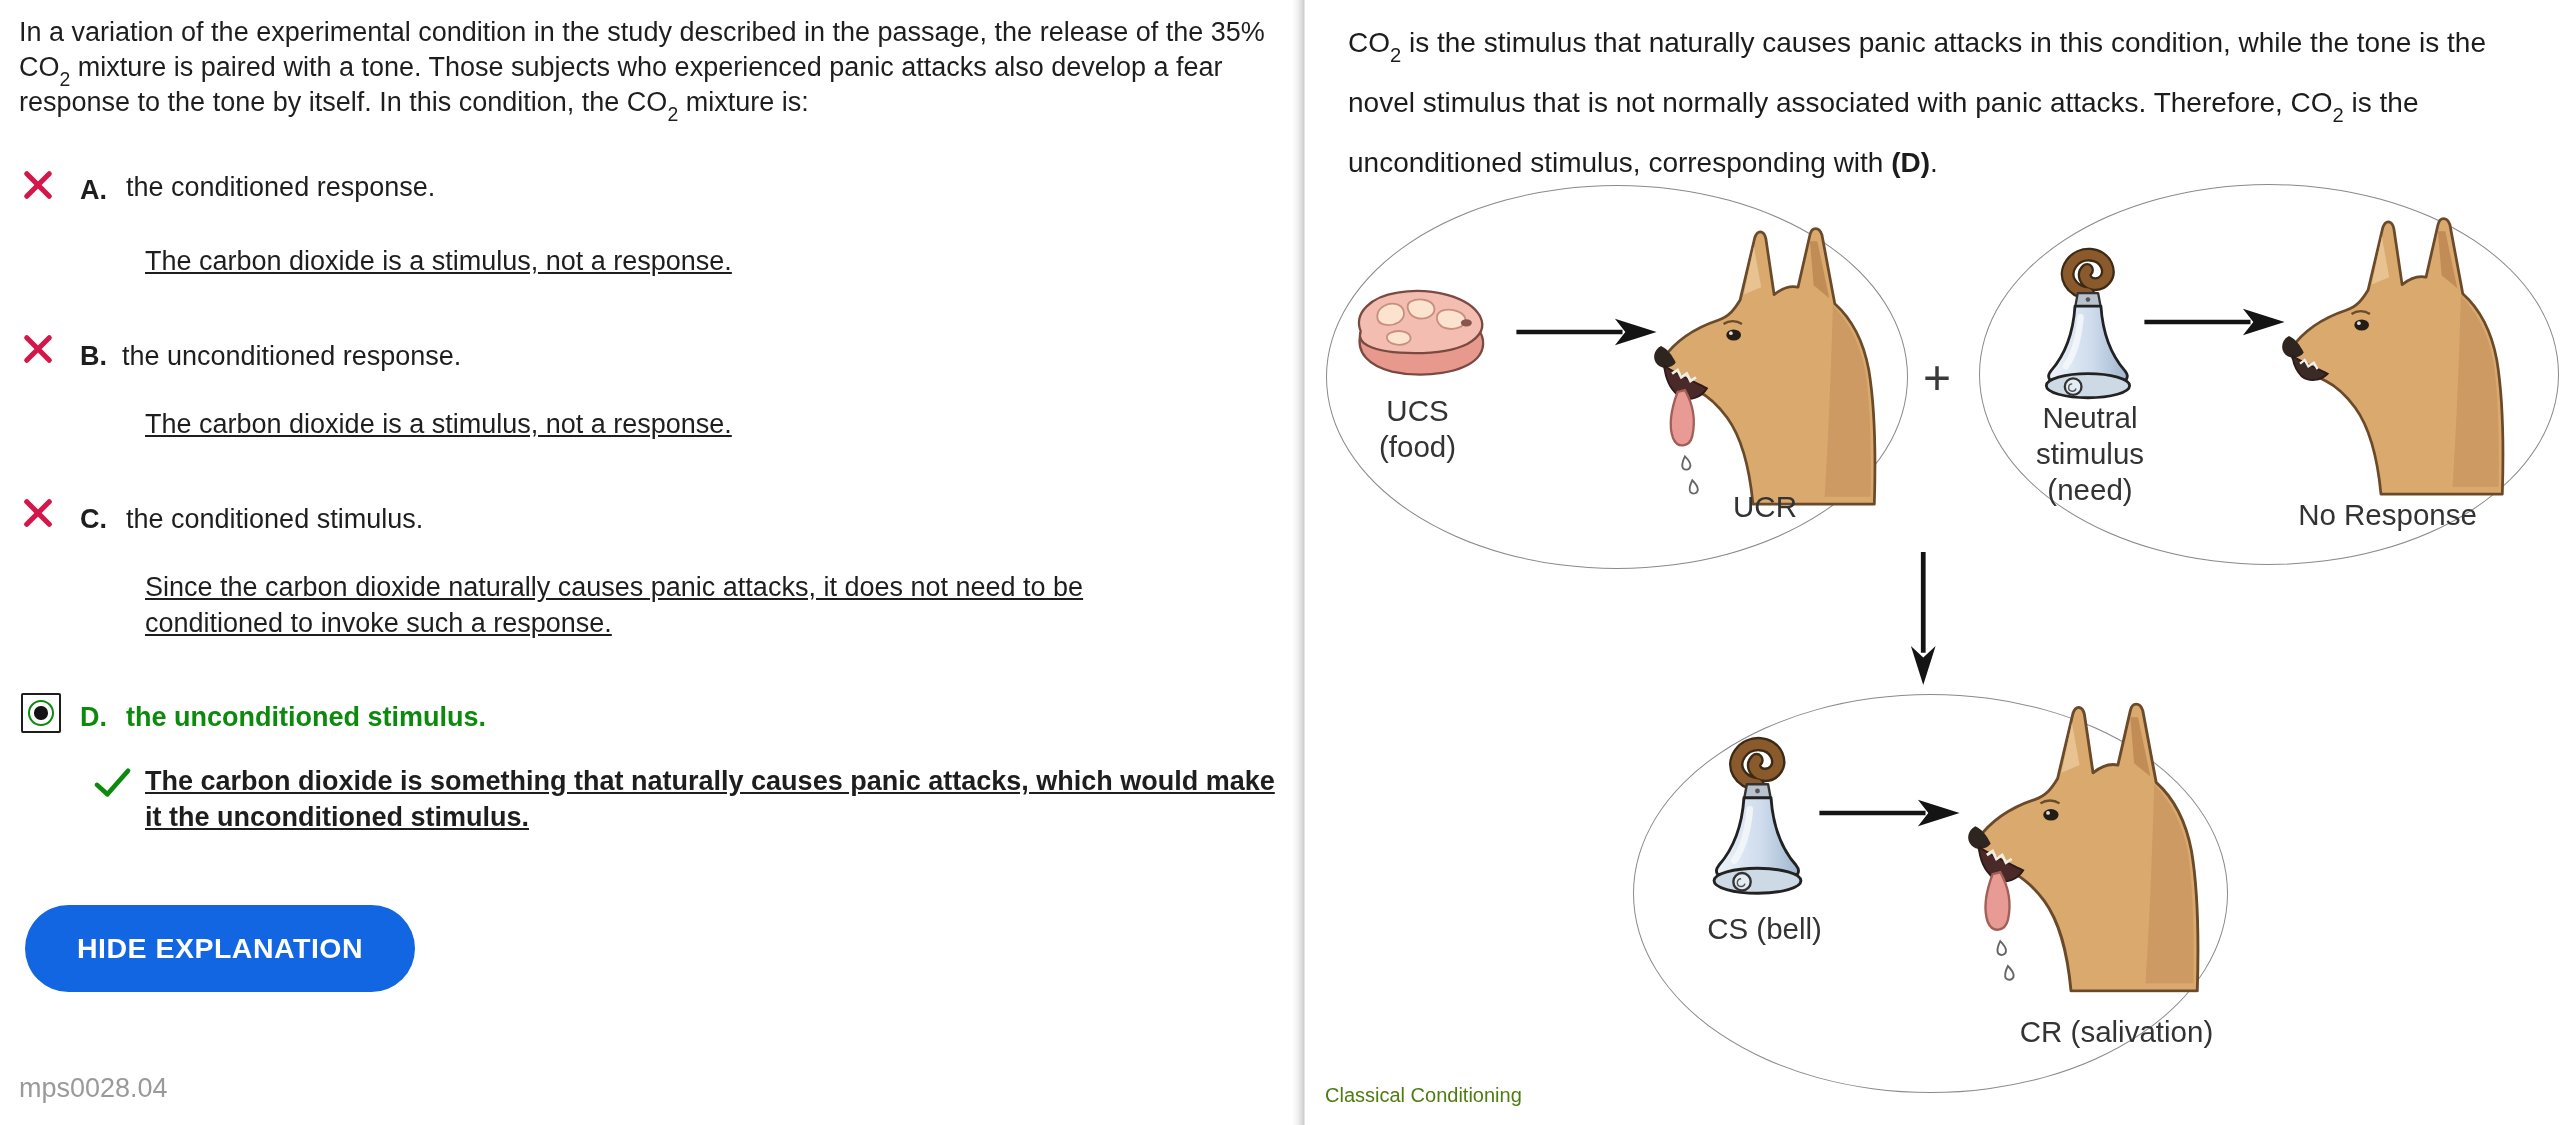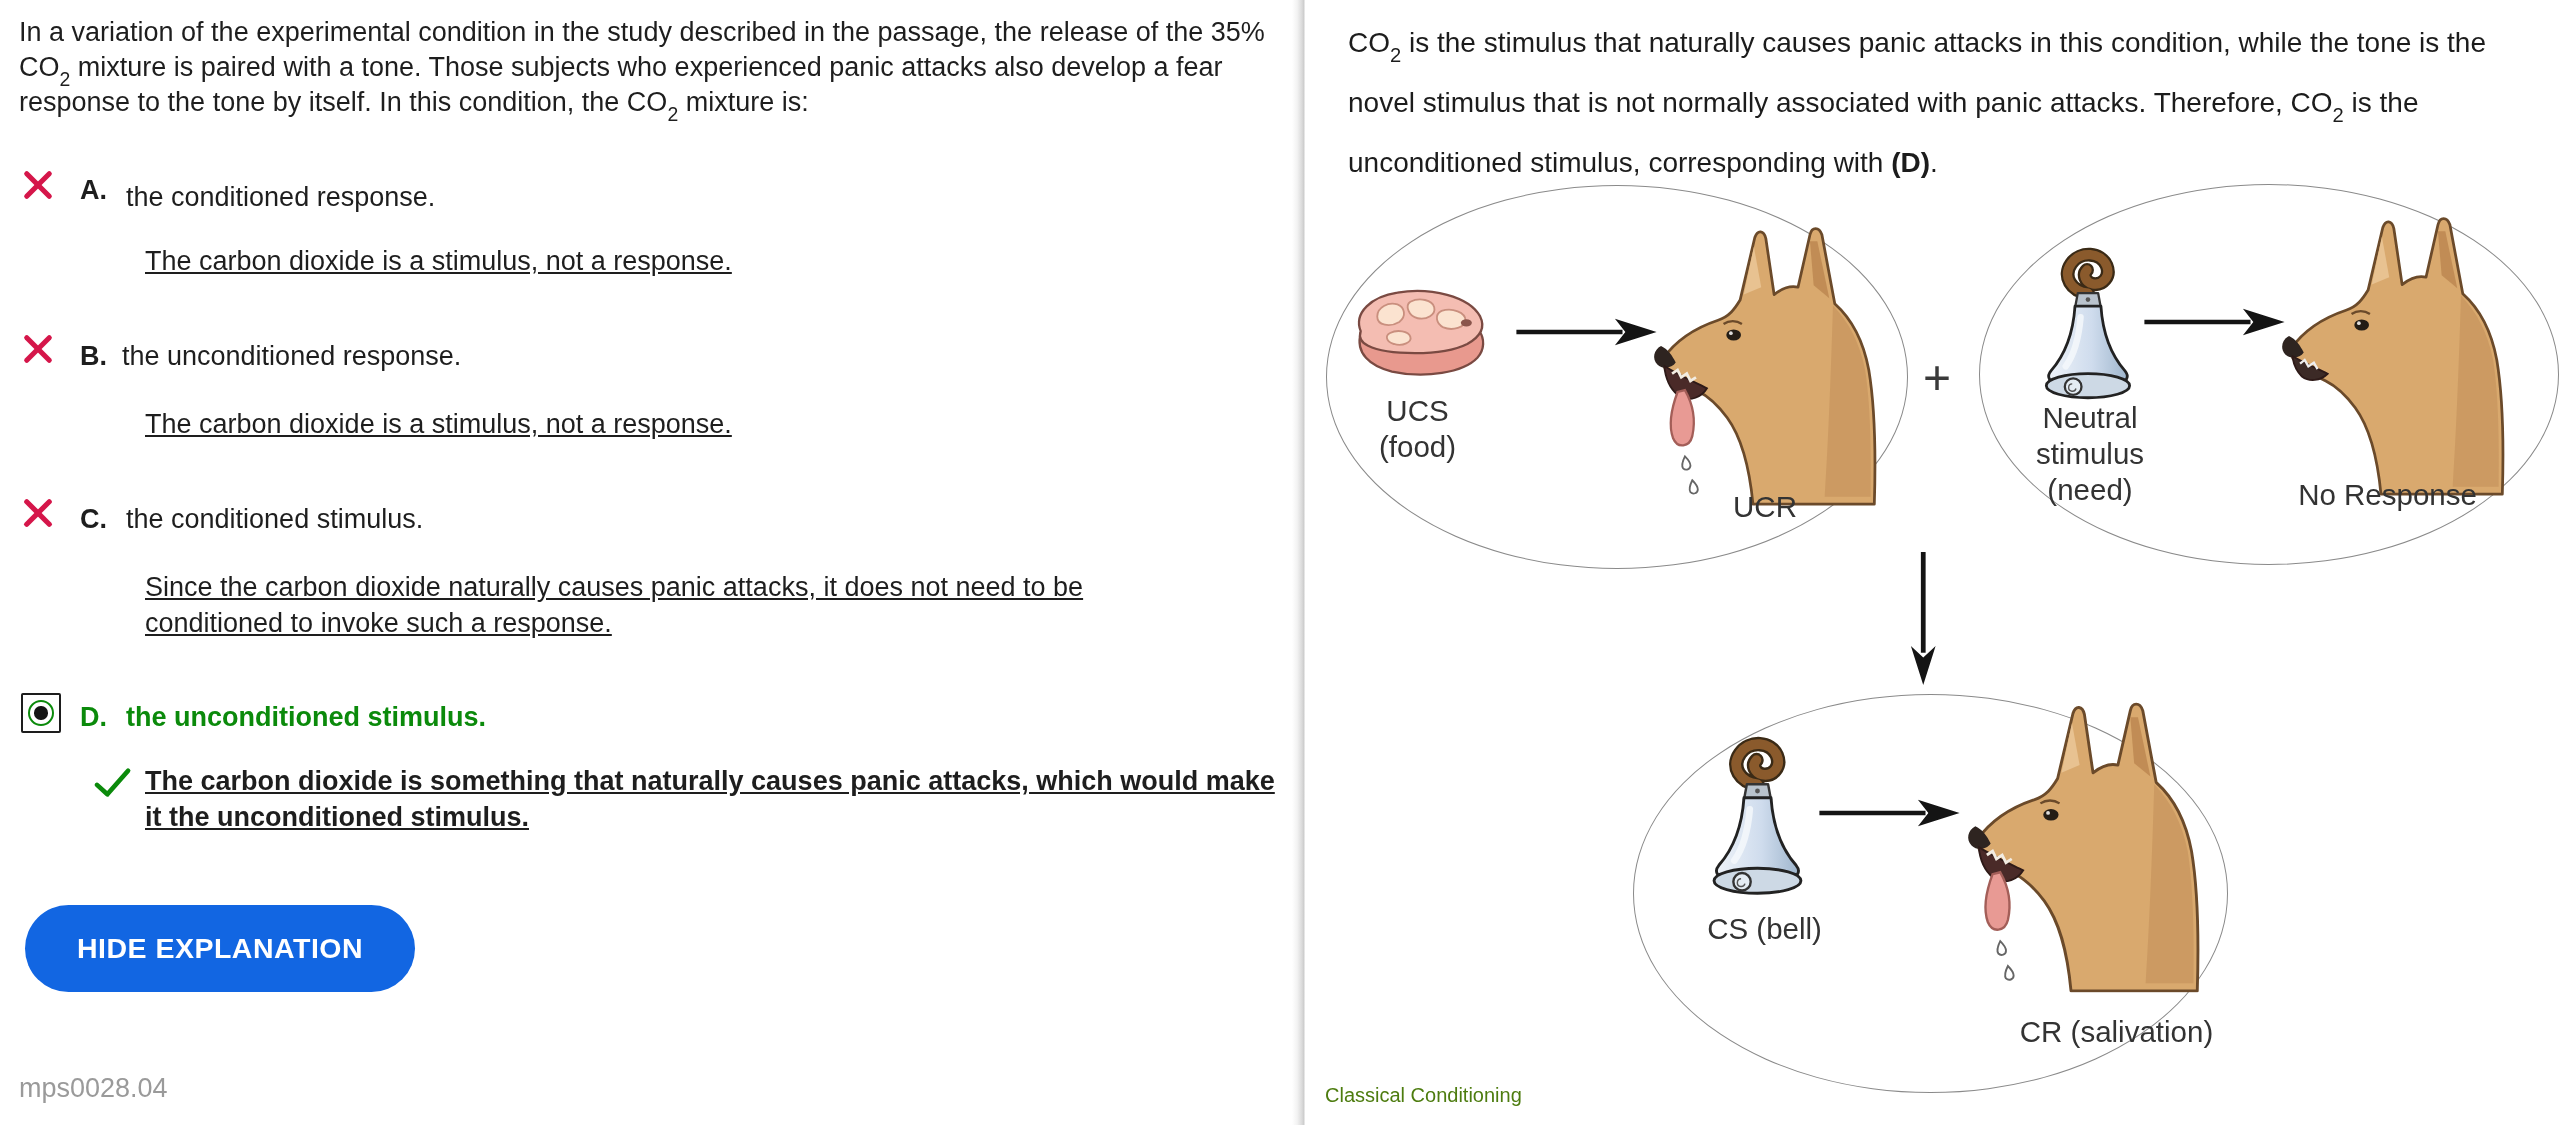--- a/index.html
+++ b/index.html
@@ -122,21 +122,21 @@
   <div id="question-text" class="abs">In a variation of the experimental condition in the study described in the passage, the release of the 35% CO<sub>2</sub> mixture is paired with a tone. Those subjects who experienced panic attacks also develop a fear response to the tone by itself. In this condition, the CO<sub>2</sub> mixture is:</div>
 
   <div>
     <span class="abs x-icon" style="left:23px;top:169px">
       <svg width="30" height="32" viewBox="0 0 32 34">
           <line x1="4" y1="5" x2="28" y2="29" stroke="#d5164a" stroke-width="5.5" stroke-linecap="round"></line>
           <line x1="28" y1="5" x2="4" y2="29" stroke="#d5164a" stroke-width="5.5" stroke-linecap="round"></line>
         </svg>
     </span>
     <span class="abs choice-letter" style="left:80px;top:175px">A.</span>
-    <span class="abs choice-text" style="left:126px;top:182px">the conditioned response.</span>
+    <span class="abs choice-text" style="left:126px;top:172px">the conditioned response.</span>
   </div>
   <div class="abs choice-expl" style="left:145px;top:243px;width:1046px">The carbon dioxide is a stimulus, not a response.</div>
 
   <div>
     <span class="abs x-icon" style="left:23px;top:333px">
       <svg width="30" height="32" viewBox="0 0 32 34">
           <line x1="4" y1="5" x2="28" y2="29" stroke="#d5164a" stroke-width="5.5" stroke-linecap="round"></line>
           <line x1="28" y1="5" x2="4" y2="29" stroke="#d5164a" stroke-width="5.5" stroke-linecap="round"></line>
         </svg>
     </span>
@@ -220,21 +220,21 @@
         </svg>
     </span>
     <svg class="abs" style="left:2272px;top:211px" width="240" height="285" viewBox="0 0 252 300">
         <use href="#dog-plain"></use>
       </svg>
     <div class="abs diagram-label" style="left:2009px;top:400px;width:162px">
       <div>Neutral</div>
       <div>stimulus</div>
       <div>(need)</div>
     </div>
-    <div class="abs diagram-label" style="left:2283px;top:477px;width:209px">No Response</div>
+    <div class="abs diagram-label" style="left:2283px;top:497px;width:209px">No Response</div>
 
     <span class="abs arrow" style="left:1909px;top:550px">
       <svg width="28.5" height="138" viewBox="0 0 30 145">
         <line x1="15" y1="2" x2="15" y2="108" stroke="#141414" stroke-width="5"></line>
         <polygon points="15,142 2,101 15,113 28,101" fill="#141414"></polygon>
       </svg>
     </span>
 
     <svg class="abs" style="left:1701px;top:734px" width="112" height="169" viewBox="0 0 118 178">
         <use href="#bell"></use>

